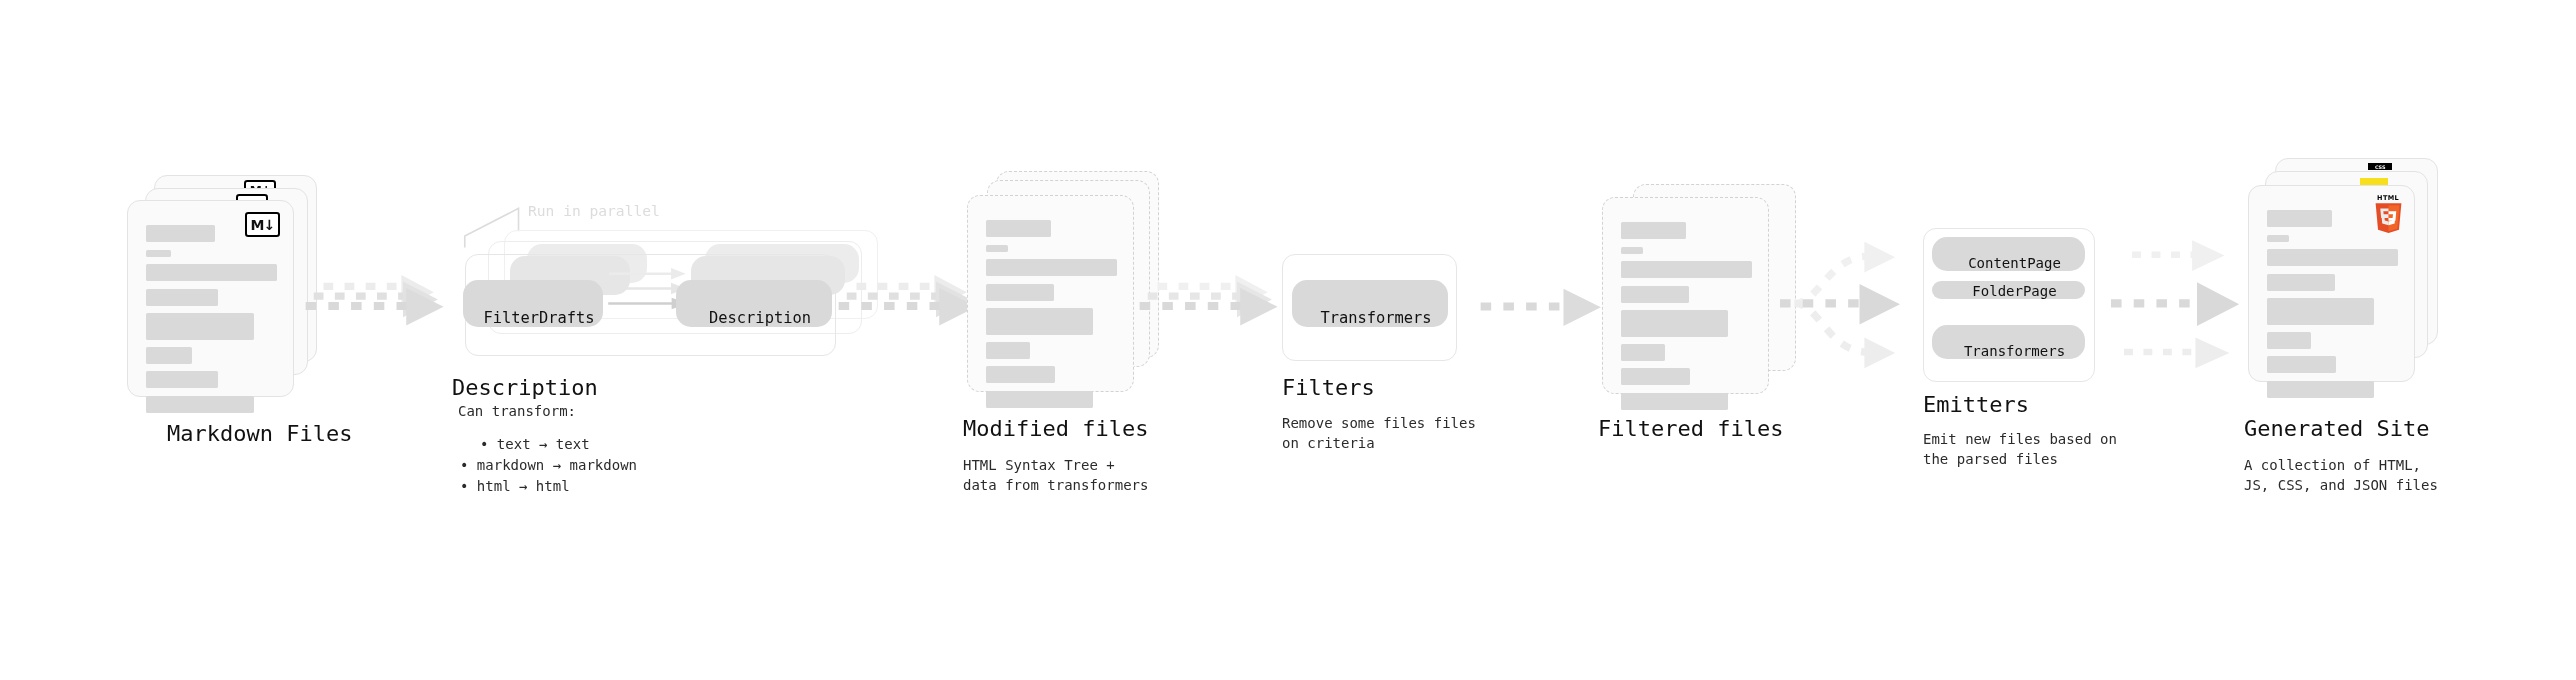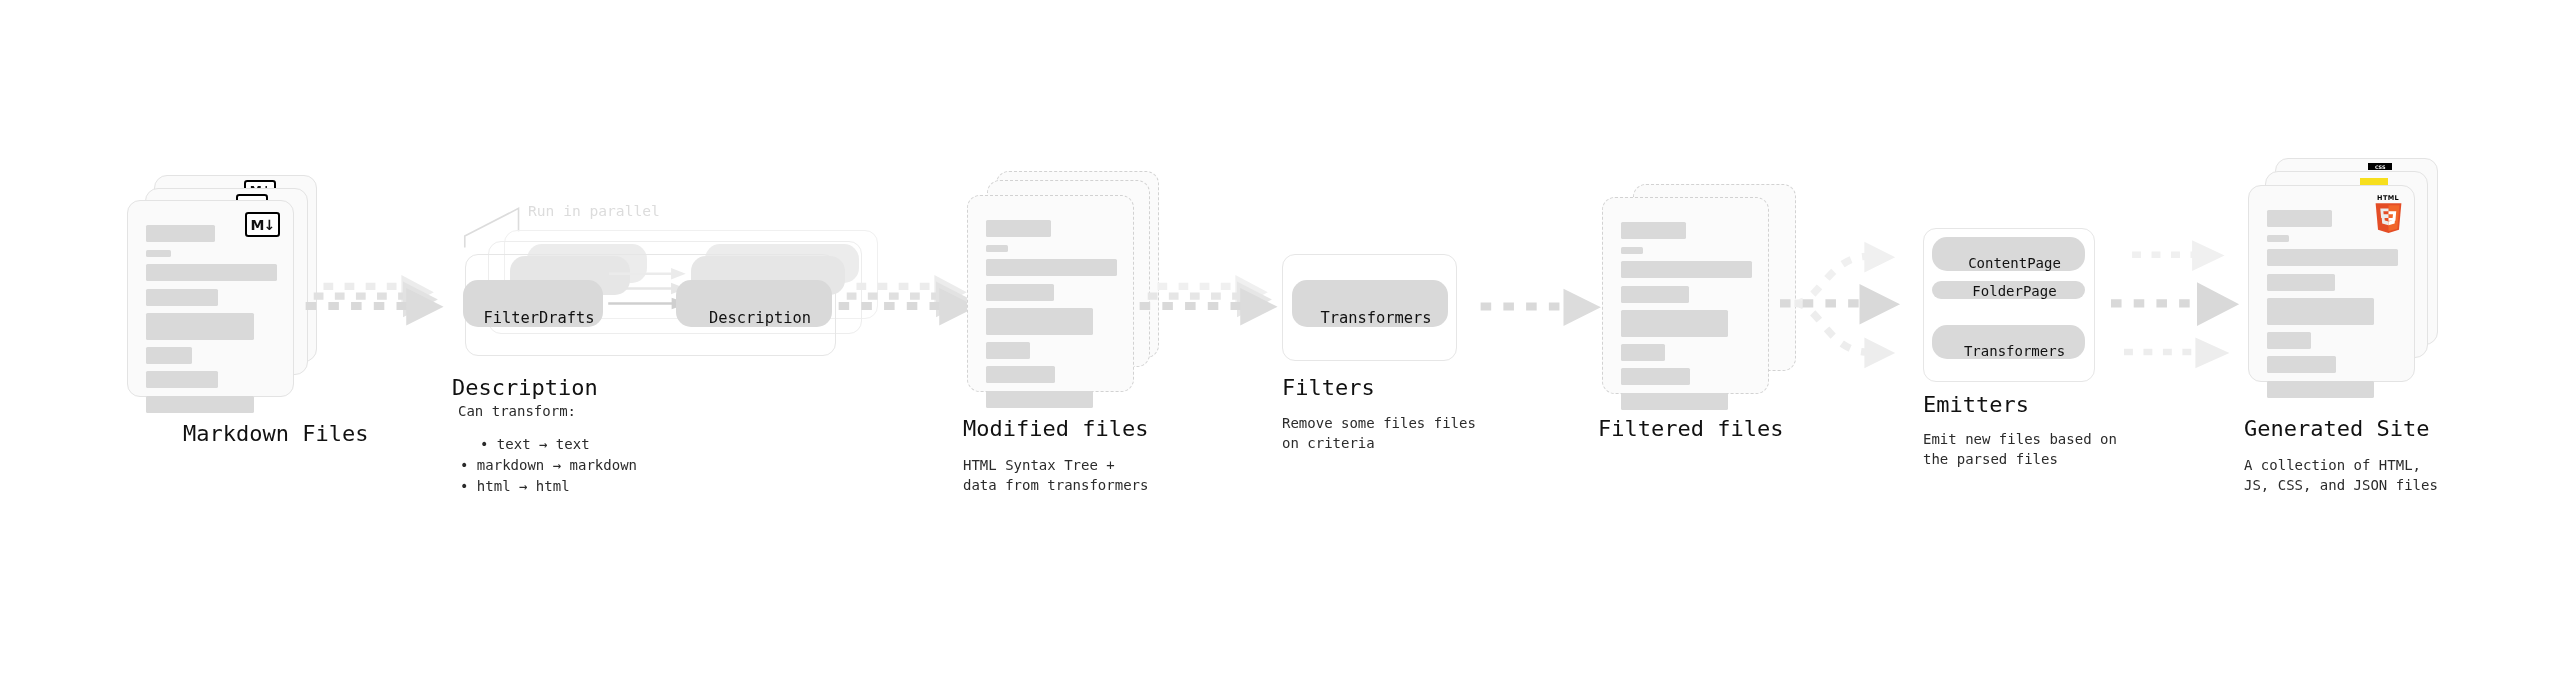--- a/index.html
+++ b/index.html
@@ -107,21 +107,21 @@
         <div class="bar h" style="width:19%;height:7.3px;"></div>
         <div class="bar" style="width:100%;"></div>
         <div class="bar" style="width:55%;"></div>
         <div class="bar" style="width:83%;height:27px;"></div>
         <div class="bar" style="width:35%;"></div>
         <div class="bar" style="width:55%;"></div>
         <div class="bar" style="width:83%;"></div>
       </div>
     </div>
 
-    <div class="cap-title" style="left:143px;top:421px;padding-left:40px;">Markdown Files</div>
+    <div class="cap-title" style="left:127px;top:421px;padding-left:40px;">Markdown Files</div>
   </div>
 
   <svg class="arrowsvg" style="left:304px;top:275px;" width="142" height="57" viewBox="0 0 175 70">
     <g stroke="#ececec" stroke-width="9" stroke-dasharray="12 14" fill="none">
       <line x1="24" y1="14" x2="128" y2="14"></line>
     </g>
     <polygon points="120,0 160,21 120,42" fill="#ececec"></polygon>
     <g stroke="#e0e0e0" stroke-width="9" stroke-dasharray="12 14" fill="none">
       <line x1="12" y1="26" x2="130" y2="26"></line>
     </g>

